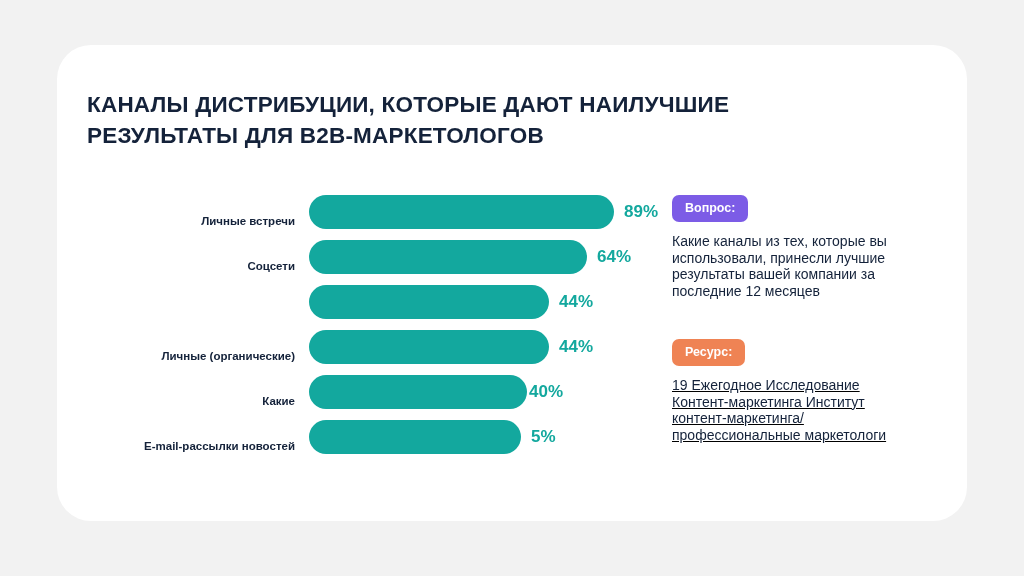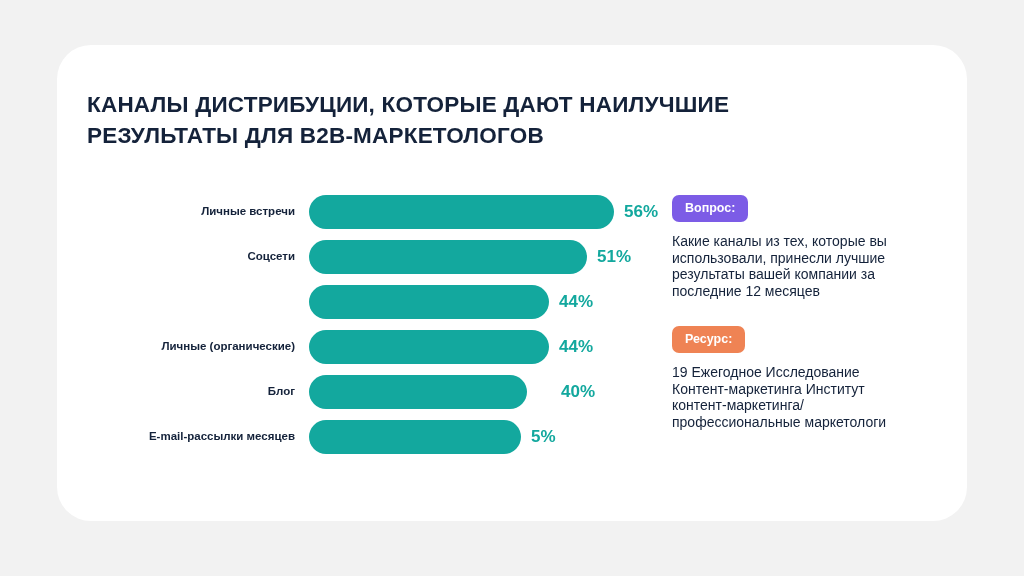--- a/index.html
+++ b/index.html
@@ -65,21 +65,21 @@
     font-size: 11.5px;
     font-weight: bold;
     color: #14223a;
     line-height: 13.5px;
     white-space: pre-line;
   }
   .row-label.two {
     top: 3px;
   }
   .row-label.one {
-    top: 10px;
+    top: 20px;
   }
   .bar {
     position: absolute;
     left: 222px;
     top: 0;
     height: 34px;
     background: #13a89e;
     border-radius: 17px;
   }
   .bar-value {
@@ -109,64 +109,64 @@
   }
   .pill.purple { background: #7c5ce6; }
   .pill.orange { background: #ef8354; }
   .side-text {
     margin-top: 11px;
     font-size: 14px;
     line-height: 16.5px;
     color: #14223a;
     width: 245px;
   }
-  .side-block + .side-block { margin-top: 27px; }
+  .side-block + .side-block { margin-top: 40px; text-decoration: underline; }
 </style>
 </head>
 <body>
 
 <div class="stage">
   <div class="card">
 
     <div class="title">КАНАЛЫ ДИСТРИБУЦИИ, КОТОРЫЕ ДАЮТ НАИЛУЧШИЕ
 РЕЗУЛЬТАТЫ ДЛЯ B2B-МАРКЕТОЛОГОВ</div>
 
     <div class="chart">
 
       <div class="row" style="top:0px;">
         <div class="row-label one">Личные встречи</div>
         <div class="bar" style="width:305px;"></div>
-        <div class="bar-value" style="left:537px;">56%</div>
+        <div class="bar-value" style="left:537px;">89%</div>
       </div>
 
       <div class="row" style="top:45px;">
         <div class="row-label one">Соцсети</div>
         <div class="bar" style="width:278px;"></div>
-        <div class="bar-value" style="left:510px;">51%</div>
+        <div class="bar-value" style="left:510px;">64%</div>
       </div>
 
       <div class="row" style="top:90px;">
         <div class="bar" style="width:240px;"></div>
         <div class="bar-value" style="left:472px;">44%</div>
       </div>
 
       <div class="row" style="top:135px;">
         <div class="row-label one">Личные (органические)</div>
         <div class="bar" style="width:240px;"></div>
         <div class="bar-value" style="left:472px;">44%</div>
       </div>
 
       <div class="row" style="top:180px;">
-        <div class="row-label one">Блог</div>
+        <div class="row-label one">Какие</div>
         <div class="bar" style="width:218px;"></div>
-        <div class="bar-value" style="left:474px;">40%</div>
+        <div class="bar-value" style="left:442px;">40%</div>
       </div>
 
       <div class="row" style="top:225px;">
-        <div class="row-label one">E-mail-рассылки месяцев</div>
+        <div class="row-label one">E-mail-рассылки новостей</div>
         <div class="bar" style="width:212px;"></div>
         <div class="bar-value" style="left:444px;">5%</div>
       </div>
 
     </div>
 
     <div class="side">
       <div class="side-block">
         <span class="pill purple">Вопрос:</span>
         <div class="side-text">Какие каналы из тех, которые вы использовали, принесли лучшие результаты вашей компании за последние 12 месяцев</div>

